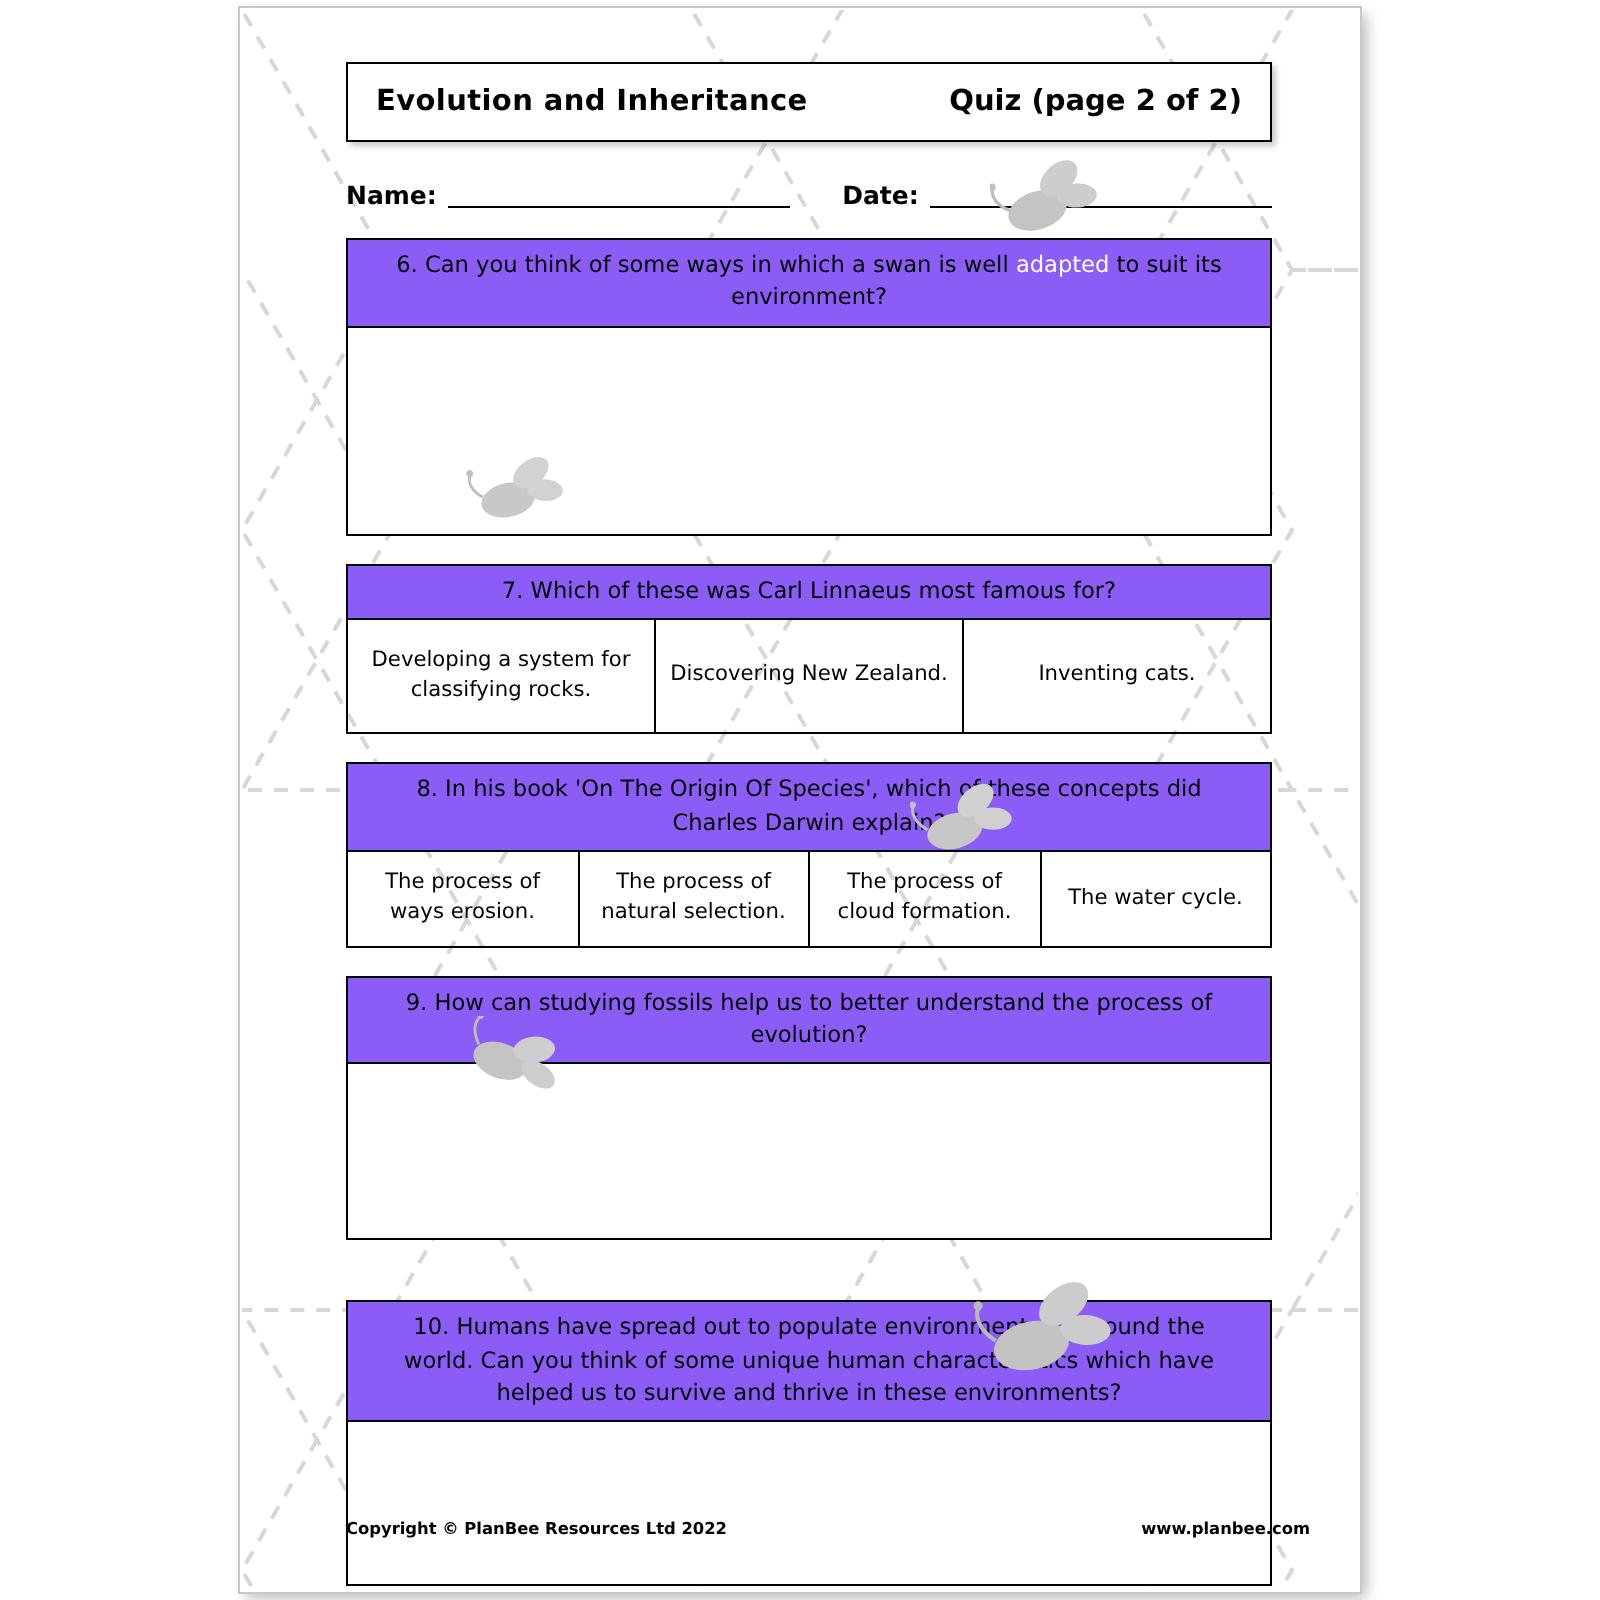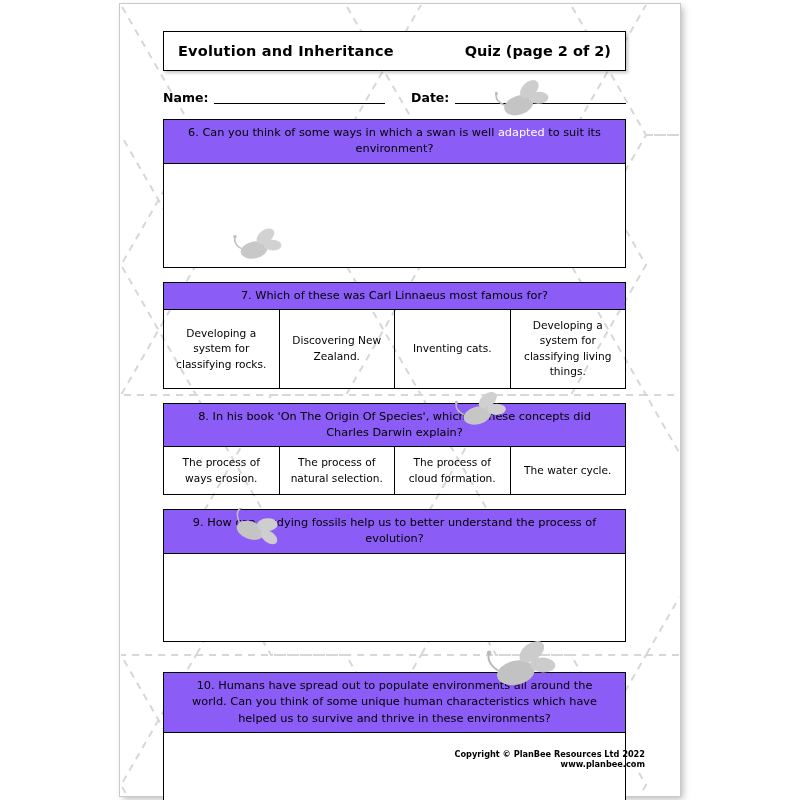--- a/index.html
+++ b/index.html
@@ -41,21 +41,21 @@
     width: 558px;
     height: 790px;
     overflow: hidden;
     pointer-events: none;
   }
   #hex-layer svg { display:block; }
 
   
   #sheet {
     position: absolute;
-    left: 125px;
+    left: 135px;
     top: 5px;
     width: 558px;
     height: 790px;
     box-sizing: border-box;
     padding: 26px 57px 10px 38px;
   }
 
   
   .title-bar {
     position: relative;
@@ -154,21 +154,20 @@
     position: absolute;
     left: 38px;
     right: 38px;
     bottom: 26px;
     display: flex;
     justify-content: space-between;
     align-items: flex-end;
     font-size: 8.2px;
     font-weight: bold;
     color: #000;
-    flex-direction: column;
   }
   .footer .site { font-size: 8.2px; }
 
   
   .bee { position: absolute; pointer-events: none; }
 </style>
 </head>
 <body>
 
 <div id="page-wrap">
@@ -223,21 +222,20 @@
       </div>
       <div class="answer-box answer-tall"></div>
     </div>
 
     <div class="q-block">
       <div class="q-head">7. Which of these was Carl Linnaeus most famous for?</div>
       <div class="mc-row mc-row-4">
         <div class="mc-cell">Developing a system for classifying rocks.</div>
         <div class="mc-cell">Discovering New Zealand.</div>
         <div class="mc-cell">Inventing cats.</div>
-        <div class="mc-cell">Developing a system for classifying living things.</div>
       </div>
     </div>
 
     <div class="q-block">
       <div class="q-head">8. In his book 'On The Origin Of Species', which of these concepts did Charles Darwin explain?</div>
       <div class="mc-row mc-row-3">
         <div class="mc-cell">The process of ways erosion.</div>
         <div class="mc-cell">The process of natural selection.</div>
         <div class="mc-cell">The process of cloud formation.</div>
         <div class="mc-cell">The water cycle.</div>

